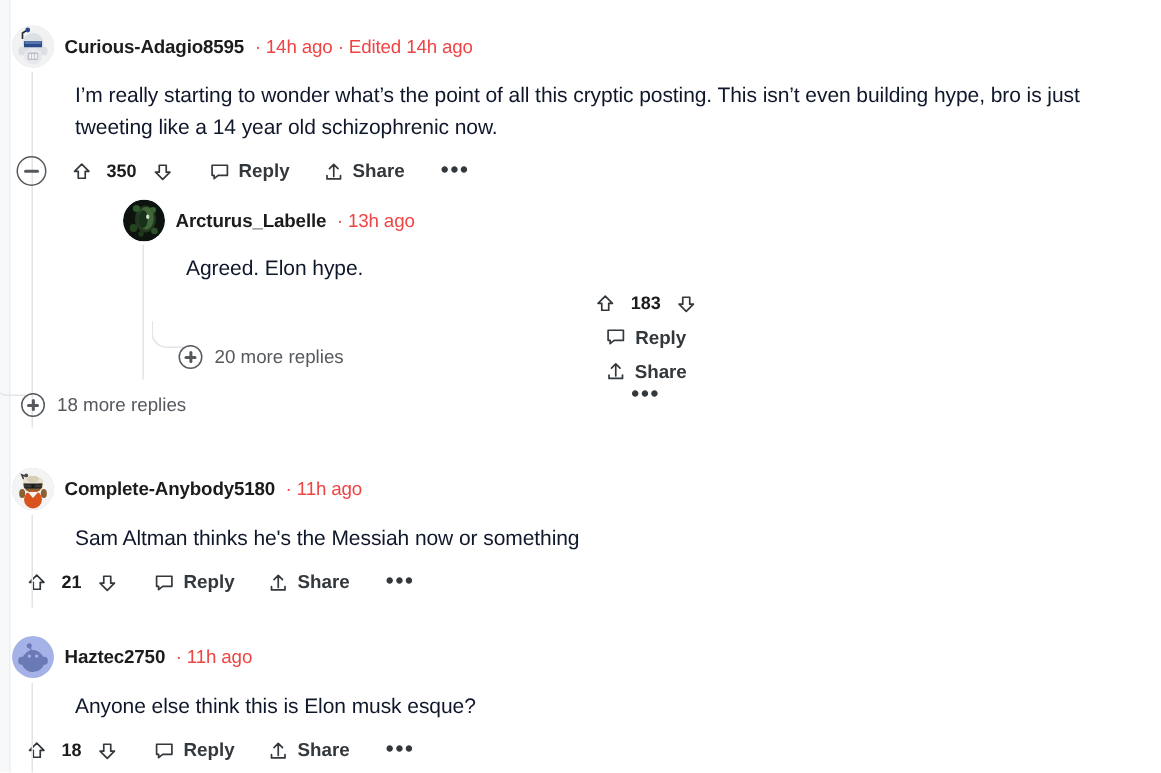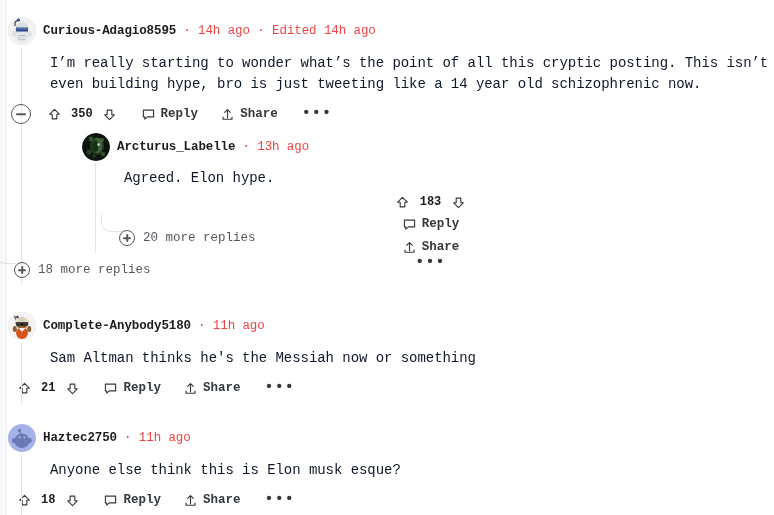--- a/index.html
+++ b/index.html
@@ -7,21 +7,20 @@
     width: 774px; height: 515px;
     background: #ffffff;
     font-family: "Liberation Sans", sans-serif;
     -webkit-font-smoothing: antialiased;
     overflow: hidden;
   }
   #page {
     position: relative;
     width: 631px; height: 515px;
     background: #ffffff;
-    font-family: Liberation Mono, monospace;
   }
   
   .left-gutter {
     position: absolute; left: 0; top: 0;
     width: 7px; height: 515px;
     background: #f7f8f9;
     border-right: 1px solid #edeff1;
   }
   .thread {
     position: absolute;
@@ -81,21 +80,21 @@
 
   
   .actions {
     display: flex;
     align-items: center;
     height: 34px;
     gap: 0;
   }
   .act {
     display: flex;
-    align-items: flex-start;
+    align-items: center;
     gap: 5px;
     color: #33383c;
     font-size: 12.5px;
     font-weight: 700;
     padding: 4px 6px;
     border-radius: 14px;
     cursor: pointer;
     white-space: nowrap;
   }
   .vote-group {

